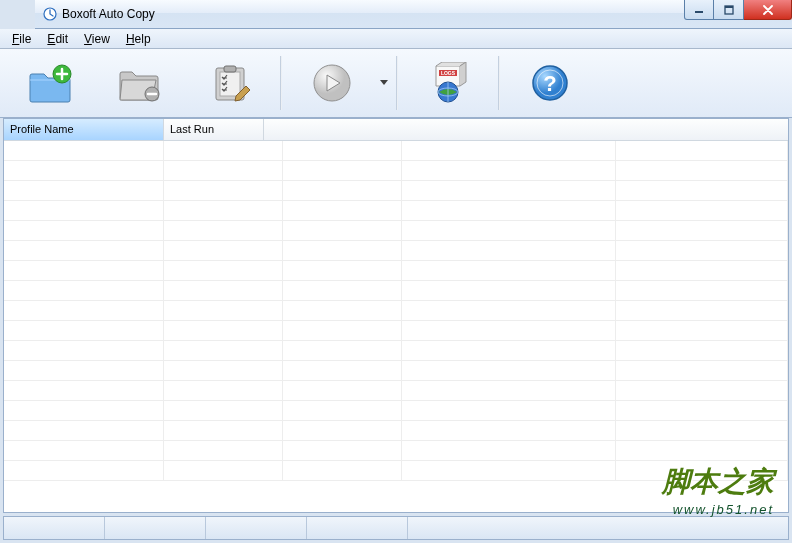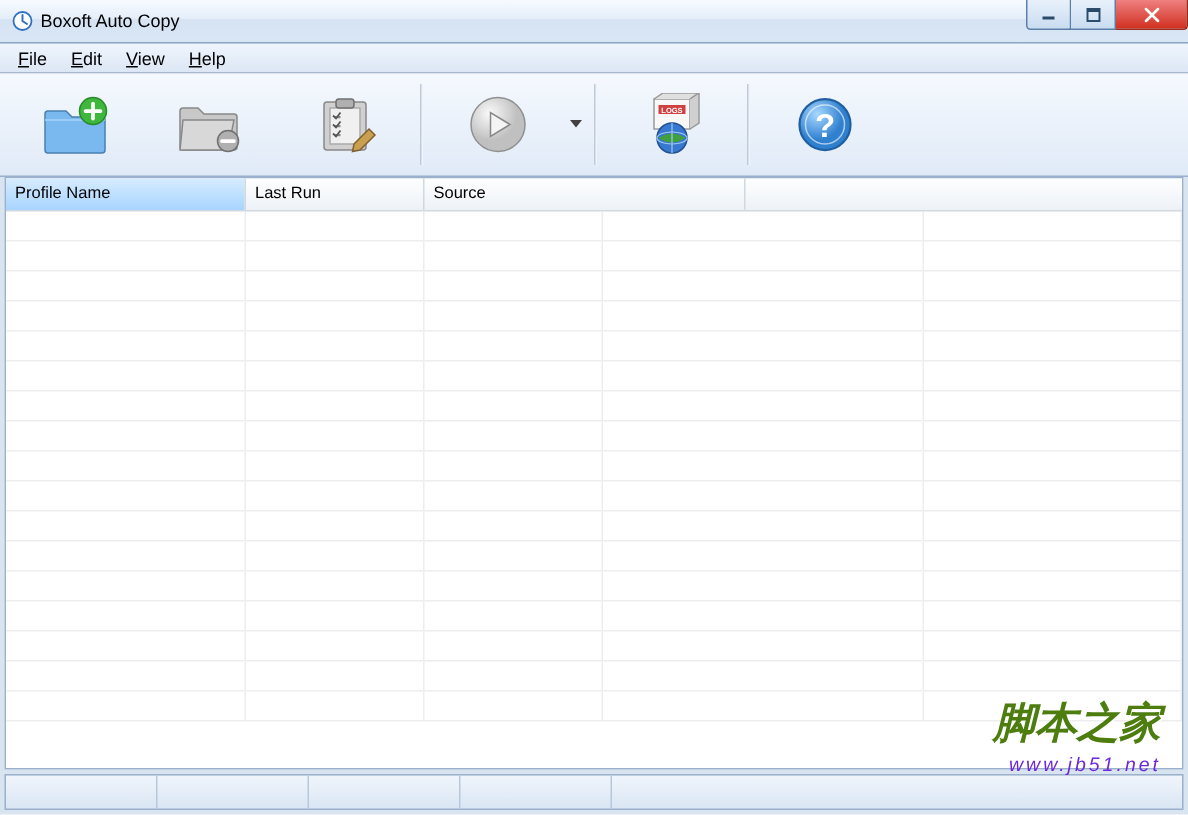--- a/index.html
+++ b/index.html
@@ -1,18 +1,18 @@
 <!DOCTYPE html>
 <html><head>
   <meta charset="utf-8">
   <style>
     * { margin: 0; padding: 0; box-sizing: border-box; }
     body { font-family: "Microsoft Sans Serif", Tahoma, sans-serif; font-size: 12px; width: 792px; height: 543px; overflow: hidden; background: #d9e4f1; }
     
-    .titlebar { height: 29px; background: linear-gradient(to bottom, #f7fbff 0%, #e4edf9 45%, #d5e3f3 46%, #d9e6f5 100%); display: flex; align-items: center; padding-left: 8px; border-bottom: 1px solid #8ba5c5; position: relative; }
+    .titlebar { height: 29px; background: linear-gradient(to bottom, #f7fbff 0%, #e4edf9 45%, #d5e3f3 46%, #d9e6f5 100%); display: flex; align-items: center; padding-left: 8px; border-bottom: 1px solid #8ba5c5; position: relative; margin-left: 35px; }
     .titlebar-icon { width: 14px; height: 14px; margin-right: 5px; }
     .titlebar-icon svg { display: block; }
     .title-text { font-size: 12px; color: #000; }
     .window-controls { position: absolute; right: 0; top: 0; display: flex; height: 20px; }
     .win-btn { width: 30px; height: 20px; display: flex; align-items: center; justify-content: center; cursor: pointer; border: 1px solid #5a7fa8; border-top: none; }
     .win-min { background: linear-gradient(to bottom, #e8f1fb, #c9dcf0); border-radius: 0 0 0 3px; }
     .win-max { background: linear-gradient(to bottom, #e8f1fb, #c9dcf0); border-left: none; }
     .win-close { width: 48px; background: linear-gradient(to bottom, #f08080, #d03020); border-left: none; border-color: #a02818; border-radius: 0 0 3px 0; }
     .win-btn svg { display: block; }
     
@@ -23,35 +23,35 @@
     .toolbar { height: 69px; background: linear-gradient(to bottom, #f5f9fe, #e0eaf7); border-bottom: 1px solid #9ab0cc; display: flex; align-items: center; padding: 0 6px; gap: 2px; }
     .tool-btn { width: 88px; height: 60px; display: flex; align-items: center; justify-content: center; border: 1px solid transparent; border-radius: 3px; cursor: pointer; }
     .tool-sep { width: 2px; height: 54px; background: linear-gradient(to right, #b0c0d4, #fff); margin: 0 4px; }
     .tool-dropdown { width: 12px; display: flex; align-items: center; justify-content: center; cursor: pointer; height: 60px; }
     
     .content { position: absolute; top: 118px; left: 3px; right: 3px; bottom: 30px; background: #fff; border: 1px solid #9ab0cc; }
     .table-header { display: flex; height: 22px; background: linear-gradient(to bottom, #fdfefe, #eef2f7); border-bottom: 1px solid #d0d8e0; }
     .th { padding: 4px 6px; border-right: 1px solid #d0d8e0; font-size: 11px; color: #000; cursor: pointer; overflow: hidden; white-space: nowrap; }
     .th.selected { background: linear-gradient(to bottom, #d6ecff, #a8d4ff); }
     .th-profile { width: 160px; }
-    .th-lastrun { width: 119px; }
+    .th-lastrun { width: 100px; }
     .th-nextrun { width: 119px; }
     .th-source { width: 214px; }
     .th-dest { flex: 1; }
     .table-body { height: calc(100% - 22px); overflow: auto; }
     .row { display: flex; height: 20px; border-bottom: 1px solid #ededed; }
     .cell { border-right: 1px solid #ededed; }
     .c-profile { width: 160px; } .c-lastrun { width: 119px; } .c-nextrun { width: 119px; } .c-source { width: 214px; } .c-dest { flex: 1; }
     
     .statusbar { position: absolute; bottom: 3px; left: 3px; right: 3px; height: 24px; background: linear-gradient(to bottom, #f0f5fb, #dae6f4); border: 1px solid #9ab0cc; display: flex; }
     .status-sep { width: 1px; height: 100%; background: #b8c8dc; }
     .status-seg { height: 100%; }
     
     .watermark-cn { position: absolute; bottom: 42px; right: 18px; font-size: 28px; font-family: "SimHei", sans-serif; color: #4d7c0f; font-weight: bold; font-style: italic; pointer-events: none; text-shadow: 1px 1px 0 #fff; }
-    .watermark-url { position: absolute; bottom: 26px; right: 18px; font-size: 13px; color: #6d28d9; font-style: italic; letter-spacing: 2px; pointer-events: none; }
+    .watermark-url { position: absolute; bottom: 26px; right: 18px; font-size: 13px; color: #14532d; font-style: italic; letter-spacing: 2px; pointer-events: none; }
   </style>
 </head>
 <body>
 
 <div class="titlebar">
   <span class="titlebar-icon">
     <svg width="14" height="14" viewBox="0 0 14 14">
         <circle cx="7" cy="7" r="6" fill="#fff" stroke="#3070c0" stroke-width="1.2"></circle>
         <path d="M7 3 L7 7 L10 9" stroke="#3070c0" stroke-width="1.3" fill="none" stroke-linecap="round"></path>
       </svg>
@@ -156,21 +156,20 @@
       <circle cx="24" cy="21" r="13" fill="none" stroke="#fff" stroke-width="1" opacity="0.6"></circle>
       <text x="24" y="29" font-size="22" fill="#fff" text-anchor="middle" font-weight="bold">?</text>
     </svg>
   </div>
 </div>
 
 <div class="content">
   <div class="table-header">
     <div class="th th-profile selected">Profile Name</div>
     <div class="th th-lastrun">Last Run</div>
-    <div class="th th-source">Source</div>
   </div>
   <div class="table-body">
     <div class="row">
         <div class="cell c-profile"></div>
         <div class="cell c-lastrun"></div>
         <div class="cell c-nextrun"></div>
         <div class="cell c-source"></div>
         <div class="cell c-dest"></div>
       </div>
     <div class="row">

